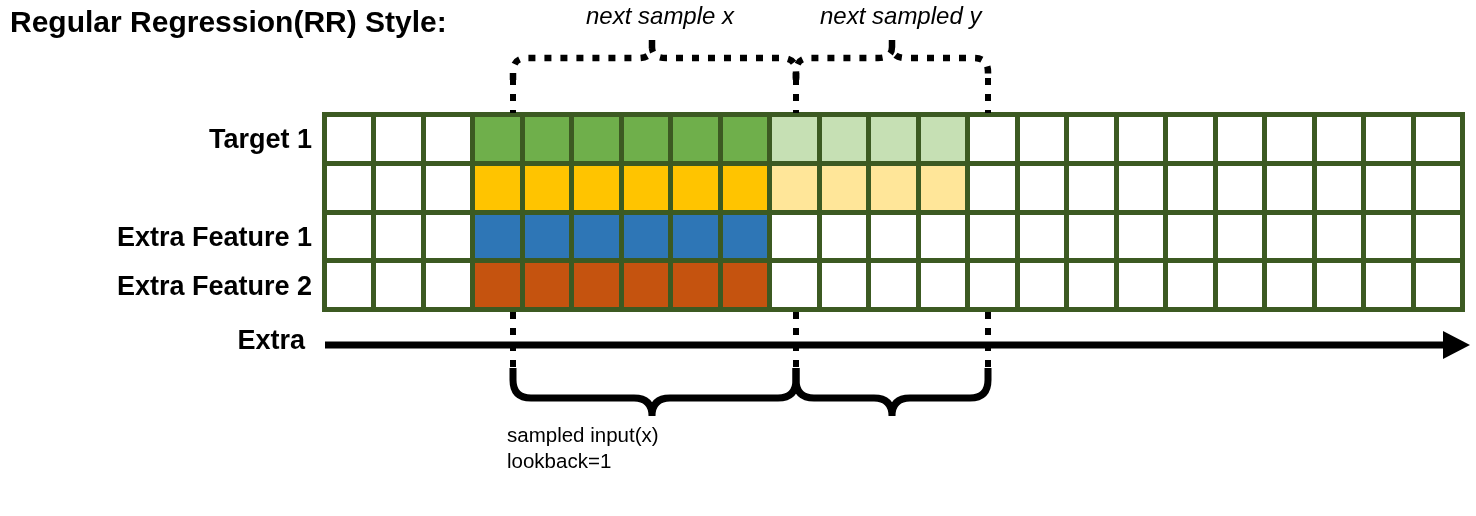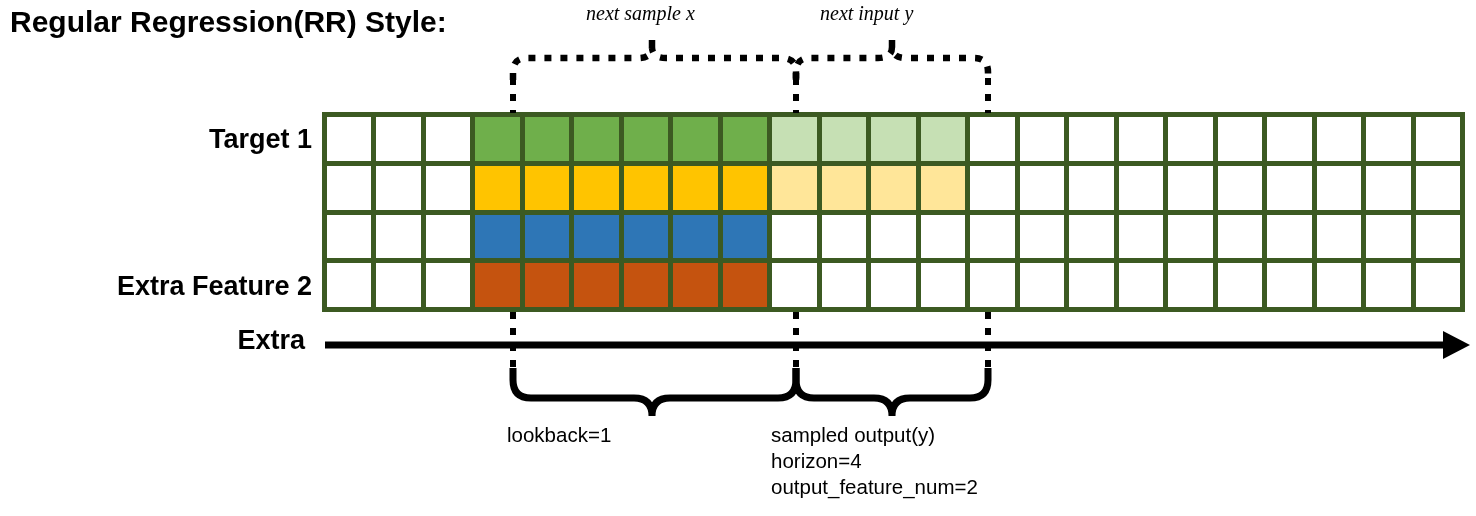--- a/index.html
+++ b/index.html
@@ -51,23 +51,22 @@
   }
   .cell{
     flex:1;background:#ffffff;
   }
 
   
   #overlay{left:0;top:0;width:1476px;height:516px;pointer-events:none;}
 
   
   .anno-top{
-    font-size:20px;font-style:italic;font-weight:500;
+    font-size:24px;font-style:italic;font-weight:500;
     white-space:nowrap;
-    font-family:Liberation Serif, serif;
   }
   #anno-x{left:586px;top:2px;}
   #anno-y{left:820px;top:2px;}
 
   .anno-bottom{
     font-size:20.5px;font-weight:500;
     white-space:nowrap;line-height:26px;
   }
   #anno-input{left:507px;top:422px;}
   #anno-output{left:771px;top:422px;}
@@ -80,20 +79,21 @@
 </style>
 </head>
 <body>
 
 <div id="stage">
 
   <div class="abs" id="title">Regular Regression(RR) Style:</div>
 
   <div class="abs" id="labels">
     <div class="abs row-label" style="top:0px">Target 1</div>
+    <div class="abs row-label" style="top:98px">Extra Feature 1</div>
     <div class="abs row-label" style="top:147px">Extra Feature 2</div>
   </div>
 
   <div class="abs" id="grid">
     <div class="grid-row">
         <div class="cell" style="background: rgb(255, 255, 255);"></div>
         <div class="cell" style="background: rgb(255, 255, 255);"></div>
         <div class="cell" style="background: rgb(255, 255, 255);"></div>
         <div class="cell" style="background: rgb(111, 175, 75);"></div>
         <div class="cell" style="background: rgb(111, 175, 75);"></div>
@@ -189,29 +189,25 @@
         <div class="cell" style="background: rgb(255, 255, 255);"></div>
         <div class="cell" style="background: rgb(255, 255, 255);"></div>
         <div class="cell" style="background: rgb(255, 255, 255);"></div>
         <div class="cell" style="background: rgb(255, 255, 255);"></div>
       </div>
   </div>
 
   <div class="abs" id="time-label">Extra</div>
 
   <div class="abs anno-top" id="anno-x">next sample x</div>
-  <div class="abs anno-top" id="anno-y">next input y</div>
+  <div class="abs anno-top" id="anno-y">next sampled y</div>
 
   <div class="abs anno-bottom" id="anno-input">
+    <div>sampled input(x)</div>
     <div>lookback=1</div>
-  </div>
-  <div class="abs anno-bottom" id="anno-output">
-    <div>sampled output(y)</div>
-    <div>horizon=4</div>
-    <div>output_feature_num=2</div>
   </div>
 
   <svg class="abs" id="overlay" viewBox="0 0 1476 516">
 
     <g stroke="#000" stroke-width="6" fill="none" stroke-dasharray="7 9" stroke-linecap="butt">
       <path d="M513,78 L513,113"></path>
       <path d="M796,78 L796,113"></path>
       <path d="M988,78 L988,113"></path>
     </g>
 

